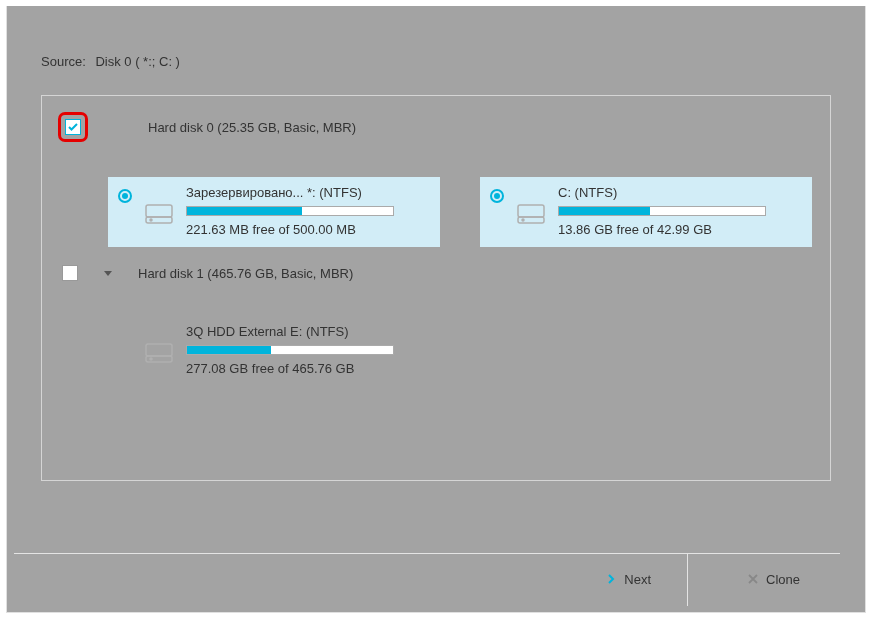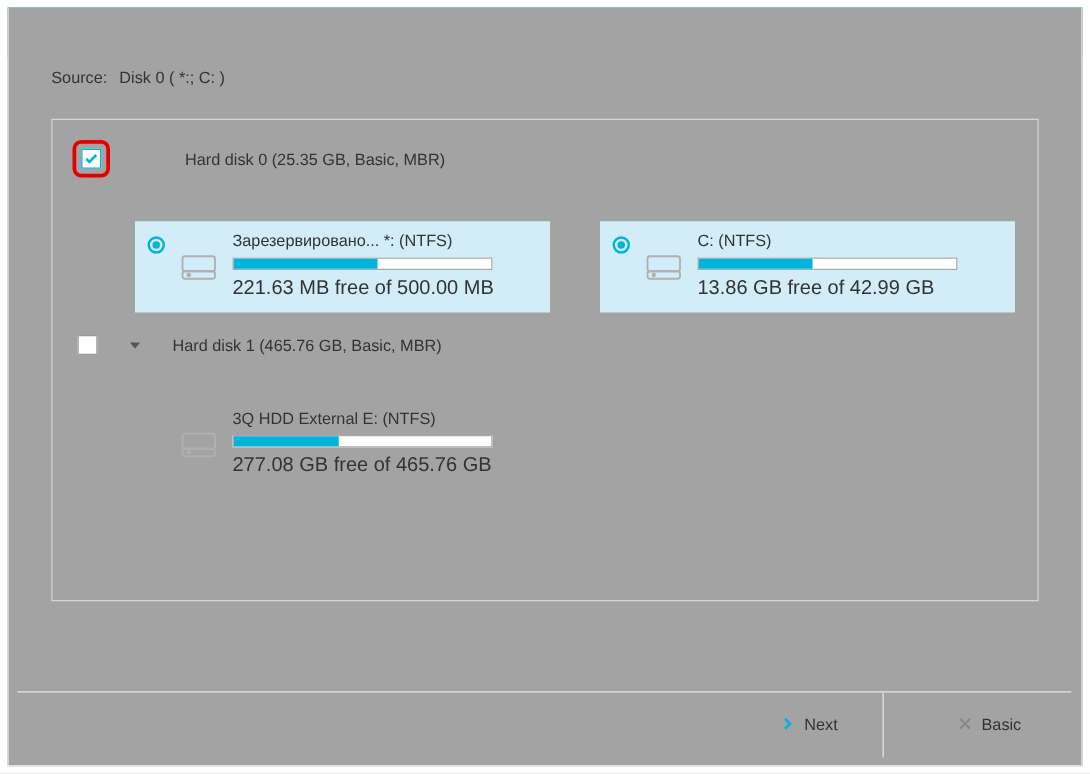--- a/index.html
+++ b/index.html
@@ -132,25 +132,25 @@
     border: 1px solid #aaa;
     background: #fff;
     position: relative;
     margin-bottom: 6px;
   }
   .bar .fill {
     position: absolute;
     left: 0; top: 0; bottom: 0;
     background: #00b4dc;
   }
-  .part-free { color: #333; font-size: 16px; }
+  .part-free { color: #333; font-size: 13px; }
 
   .footer {
     position: absolute;
-    left: 7px; right: 8px; bottom: 7px;
+    left: 7px; right: 25px; bottom: 7px;
     height: 52px;
     border-top: 1px solid #e4e4e4;
     display: flex;
     align-items: center;
     justify-content: flex-end;
     gap: 24px;
     padding-right: 28px;
     color: #333;
   }
   .footer .btn {
@@ -308,16 +308,16 @@
       </span>
       <span>Next</span>
     </span>
     <span class="sep"></span>
     <span class="btn cancel">
       <span class="x-icon">
         <svg width="10" height="10" viewBox="0 0 10 10" stroke="#888" stroke-width="1.8">
             <path d="M1 1l8 8M9 1l-8 8"></path>
           </svg>
       </span>
-      <span>Basic</span>
+      <span>Clone</span>
     </span>
   </div>
 </div>
 
 </body></html>

